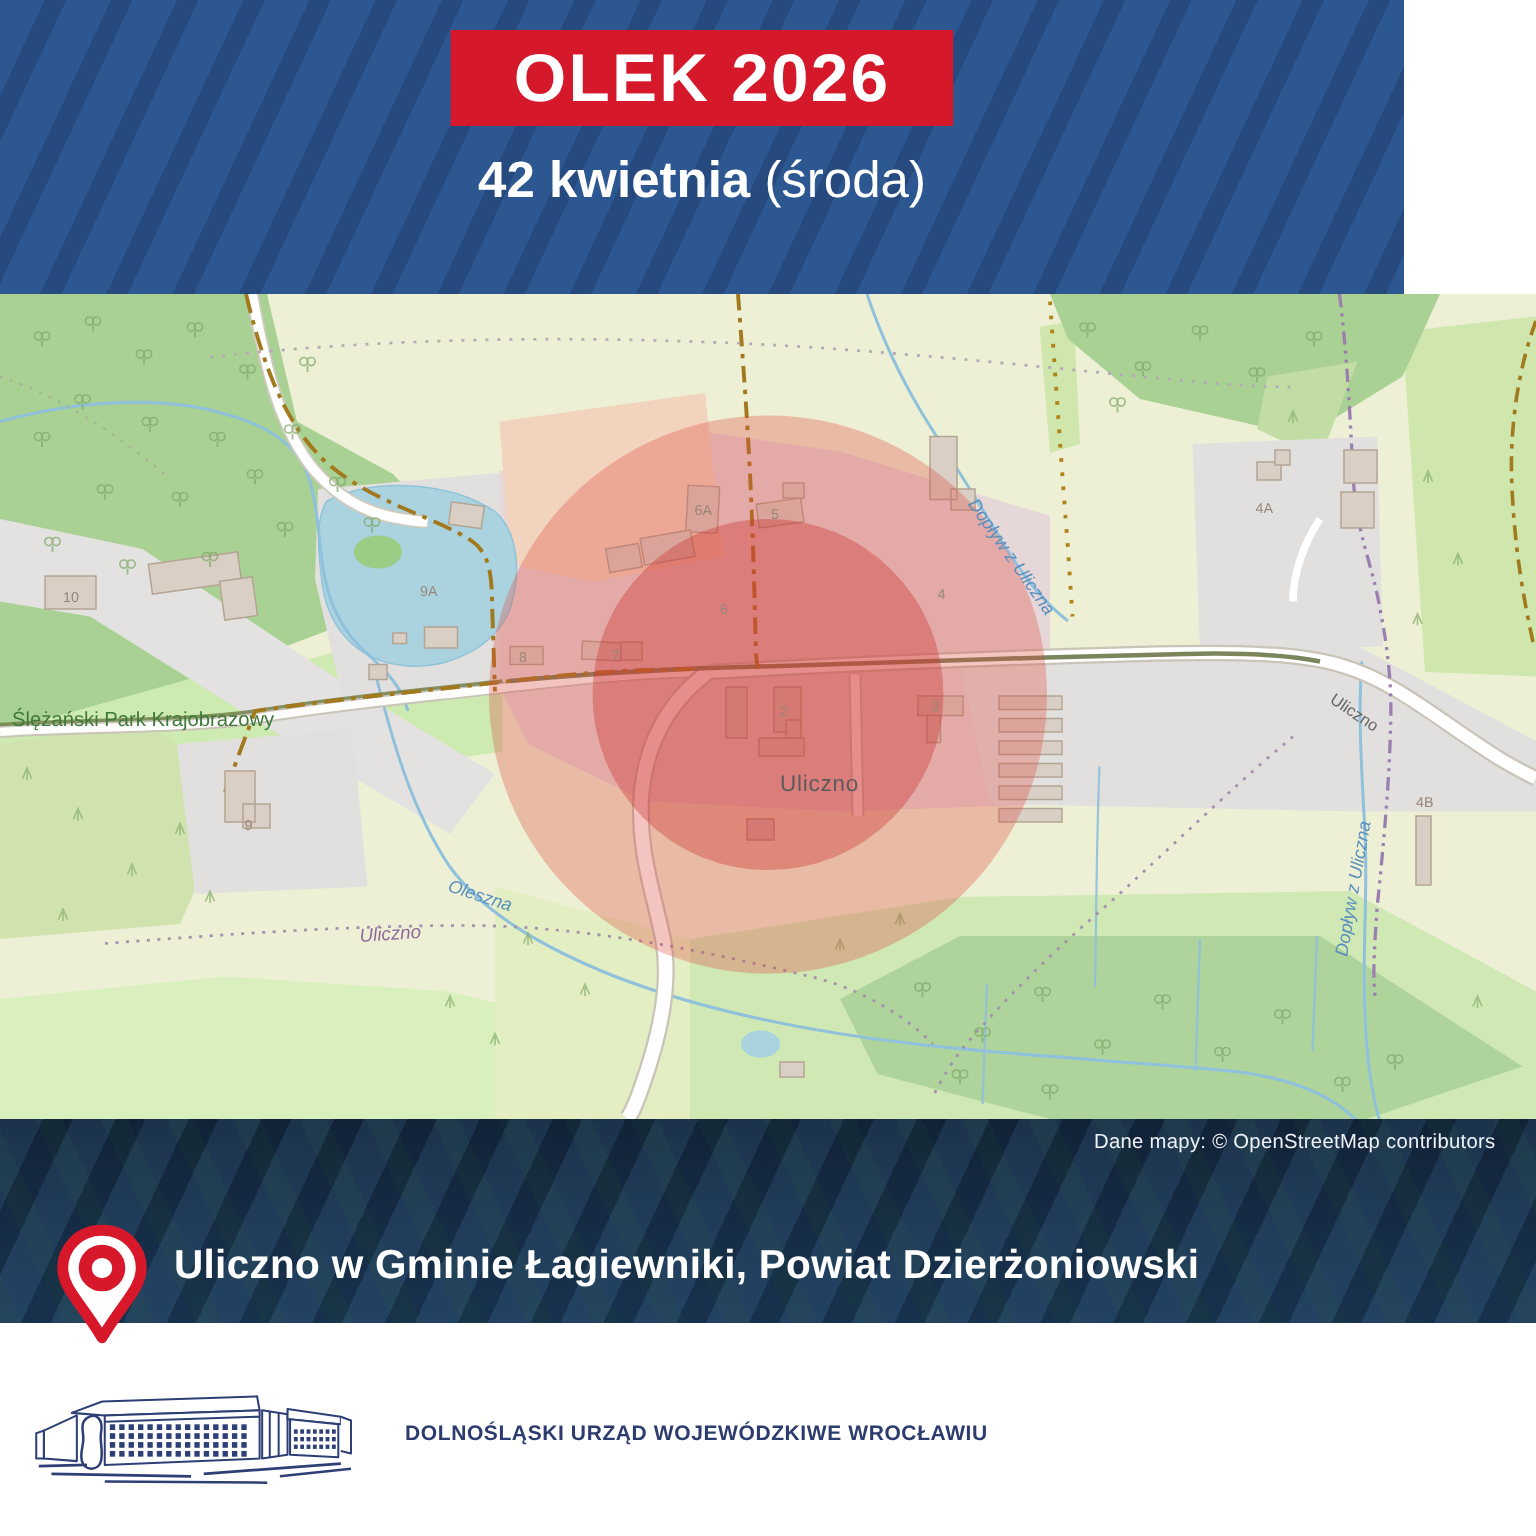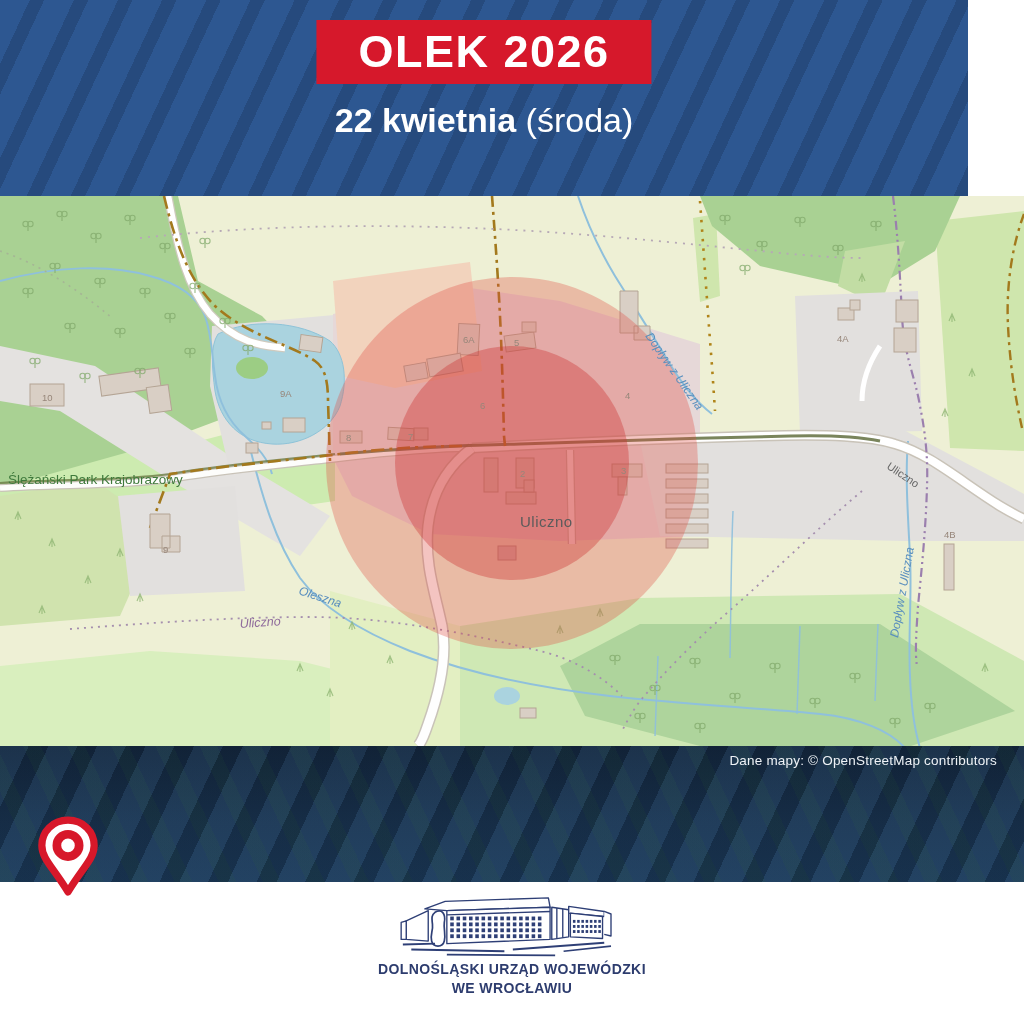--- a/index.html
+++ b/index.html
@@ -1,21 +1,21 @@
 <!DOCTYPE html>
 <html><head>
 <meta charset="utf-8">
 <style>
   html,body{margin:0;padding:0;background:#e9e9e9;}
   .poster{position:relative;width:1024px;height:1024px;overflow:hidden;
     font-family:"Liberation Sans",sans-serif;background:#fff;}
 
   
   .header{position:absolute;top:0;left:0;width:936px;height:196px;
-    background:repeating-linear-gradient(115deg,#2d5791 0 27px,#264a7d 27px 40px);padding-left:32px;}
+    background:repeating-linear-gradient(115deg,#2d5791 0 27px,#264a7d 27px 40px);}
   .red-banner{position:absolute;top:20px;left:50%;transform:translateX(-50%);
     background:#d6182b;height:64px;padding:0 42px;display:flex;align-items:center;}
   .event-title{color:#fff;font-size:45px;font-weight:800;letter-spacing:1.5px;white-space:nowrap;}
   .date-line{position:absolute;top:101px;left:0;width:100%;text-align:center;
     color:#fff;font-size:34px;white-space:nowrap;}
   .date-bold{font-weight:800;}
   .date-weekday{font-weight:300;text-align:right;}
 
   
   .map-wrap{position:absolute;top:196px;left:0;width:1024px;height:550px;}
@@ -29,35 +29,35 @@
       repeating-linear-gradient(65deg,rgba(35,75,60,0.22) 0 16px,rgba(0,0,0,0) 16px 40px),
       linear-gradient(180deg,#14273d 0%,#1a3450 55%,#1c3a59 100%);}
   .attribution{position:absolute;top:7px;right:27px;color:#eef2f6;font-size:13.5px;
     font-weight:400;letter-spacing:.2px;}
   .pin{position:absolute;left:37px;top:70px;width:62px;height:82px;z-index:5;}
   .location-text{position:absolute;left:116px;top:82px;color:#ffffff;font-size:27px;
     font-weight:700;letter-spacing:.2px;white-space:nowrap;}
 
   
   .footer{position:absolute;top:882px;left:0;width:1024px;height:142px;background:#ffffff;
-    display:flex;flex-direction:column;align-items:center;}
+    display:flex;align-items:center;}
   .logo{margin-top:10px;width:270px;height:66px;}
   .org-line1{margin-top:3px;color:#2d3c6e;font-size:14px;font-weight:700;letter-spacing:.4px;}
   .org-line2{margin-top:3px;color:#2d3c6e;font-size:14px;font-weight:700;letter-spacing:.4px;}
 </style>
 </head>
 <body>
 
 <div class="poster">
 
   <div class="header">
     <div class="red-banner">
       <span class="event-title">OLEK 2026</span>
     </div>
-    <div class="date-line"><span class="date-bold">22 kwietnia</span><span class="date-weekday"> (środa)</span></div>
+    <div class="date-line"><span class="date-bold">42 kwietnia</span><span class="date-weekday"> (środa)</span></div>
   </div>
 
   <div class="map-wrap">
   <svg width="1024" height="550" viewBox="0 0 1024 550">
     <defs>
       <g id="tr" opacity="0.75">
         <line x1="0" y1="7" x2="0" y2="3" stroke="#82aa6c" stroke-width="1.2"></line>
         <circle cx="-2.4" cy="0" r="2.7" fill="none" stroke="#82aa6c" stroke-width="1.1"></circle>
         <circle cx="2.4" cy="0" r="2.7" fill="none" stroke="#82aa6c" stroke-width="1.1"></circle>
       </g>
@@ -267,20 +267,21 @@
     </g>
   </svg>
   </div>
 
   <div class="dark-band">
     <div class="attribution">Dane mapy: © OpenStreetMap contributors</div>
     <svg class="pin" viewBox="0 0 64 84">
       <path d="M32 4 C16 4 5 16 5 30 C5 44 17 53 32 78 C47 53 59 44 59 30 C59 16 48 4 32 4 Z" fill="#ffffff" stroke="#d7182a" stroke-width="7.5" stroke-linejoin="round"></path>
       <circle cx="32" cy="30" r="11.5" fill="none" stroke="#d7182a" stroke-width="9"></circle>
     </svg>
+    <div class="location-text">Uliczno w Gminie Łagiewniki, Powiat Dzierżoniowski</div>
   </div>
 
   <div class="footer">
     <svg class="logo" viewBox="0 0 270 78">
       <g fill="none" stroke="#2e3f76" stroke-width="1.6" stroke-linejoin="round">
 
         <path d="M10,34 L36,22 L36,58 L10,56 Z" fill="#ffffff"></path>
         <path d="M4,36 L10,34 L10,56 L4,56 Z" fill="#ffffff"></path>
 
         <path d="M32,20 L56,11 L178,7 L180,18 L58,22 Z" fill="#ffffff"></path>

